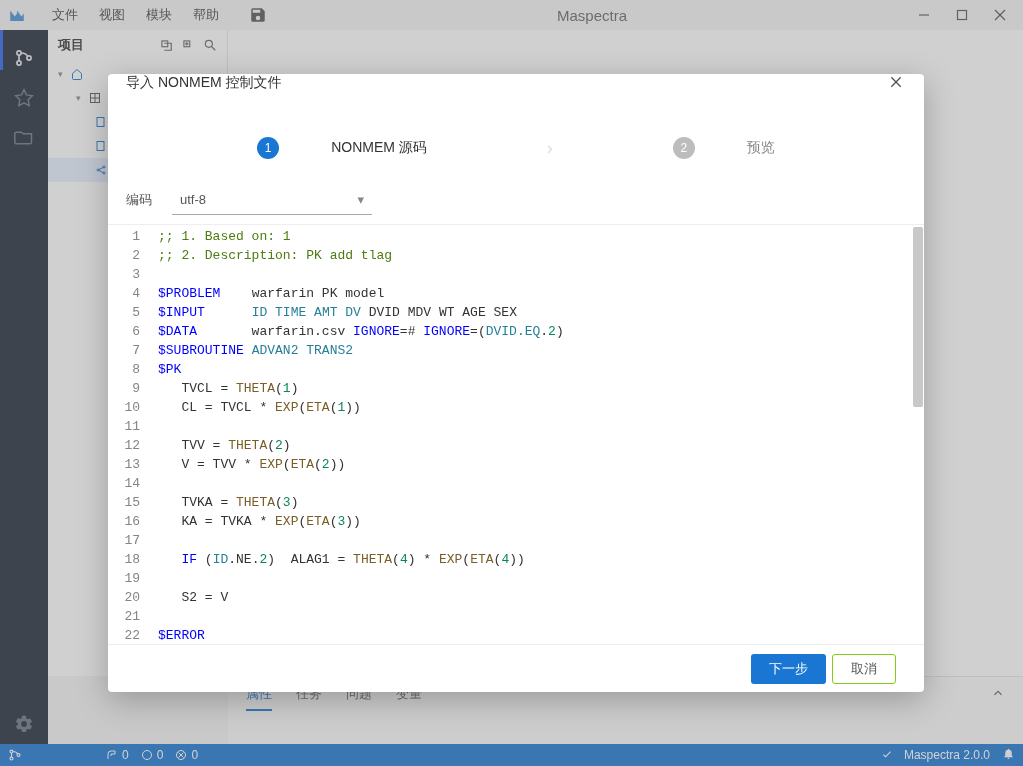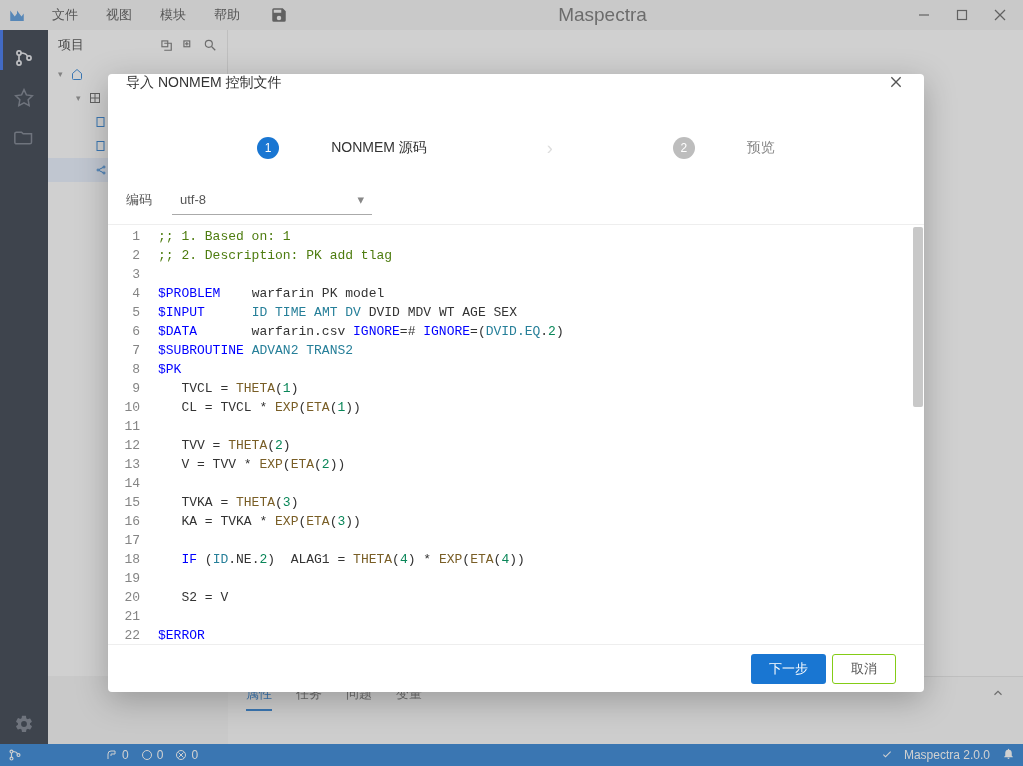--- a/index.html
+++ b/index.html
@@ -2,37 +2,37 @@
 <html><head>
 <meta charset="utf-8">
 <style>
   * { box-sizing: border-box; margin: 0; padding: 0; }
   body { font-family: -apple-system, "Segoe UI", "Microsoft YaHei", sans-serif; font-size: 13px; color: #333; background: #f5f5f5; overflow: hidden; width: 1023px; height: 766px; position: relative; }
 
   
   .titlebar { height: 30px; background: #f5f5f5; display: flex; align-items: center; padding: 0 8px; }
   .logo-m { width: 18px; height: 18px; margin-right: 16px; position: relative; }
   .logo-m svg { width: 18px; height: 18px; }
-  .menu-items { display: flex; gap: 8px; }
+  .menu-items { display: flex; gap: 1px; }
   .menu-item { padding: 4px 10px; font-size: 13px; color: #444; cursor: default; }
   .save-icon { margin-left: 20px; width: 18px; height: 18px; color: #555; }
-  .title-center { flex: 1; text-align: center; color: #666; font-size: 19px; }
+  .title-center { flex: 1; text-align: center; color: #666; font-size: 15px; }
   .win-controls { display: flex; gap: 24px; padding-right: 8px; }
   .win-btn { width: 14px; height: 14px; display: flex; align-items: center; justify-content: center; }
 
   
   .left-bar { position: absolute; left: 0; top: 30px; bottom: 22px; width: 48px; background: #1f2937; display: flex; flex-direction: column; align-items: center; padding-top: 8px; }
   .left-accent { position: absolute; left: 0; top: 30px; width: 3px; height: 40px; background: #2563eb; }
   .left-icon { width: 48px; height: 40px; display: flex; align-items: center; justify-content: center; color: #e5e7eb; }
   .left-icon.inactive { color: #6b7280; }
   .left-spacer { flex: 1; }
 
   
   .project-panel { position: absolute; left: 48px; top: 30px; width: 180px; bottom: 90px; background: #fff; border-right: 1px solid #e5e5e5; }
-  .proj-header { height: 30px; display: flex; align-items: center; padding: 0 10px; font-weight: 400; color: #333; }
+  .proj-header { height: 30px; display: flex; align-items: center; padding: 0 10px; font-weight: 700; color: #333; }
   .proj-header-title { flex: 1; }
   .proj-header-icons { display: flex; gap: 8px; color: #666; }
   .proj-header-icons span { width: 14px; height: 14px; }
   .tree { padding: 2px 0; }
   .tree-row { display: flex; align-items: center; height: 24px; font-size: 13px; color: #555; }
   .tree-row.selected { background: #e6f0ff; }
   .tree-indent-1 { padding-left: 10px; }
   .tree-indent-2 { padding-left: 28px; }
   .tree-indent-3 { padding-left: 46px; }
   .chev { width: 10px; margin-right: 2px; color: #888; font-size: 9px; }

